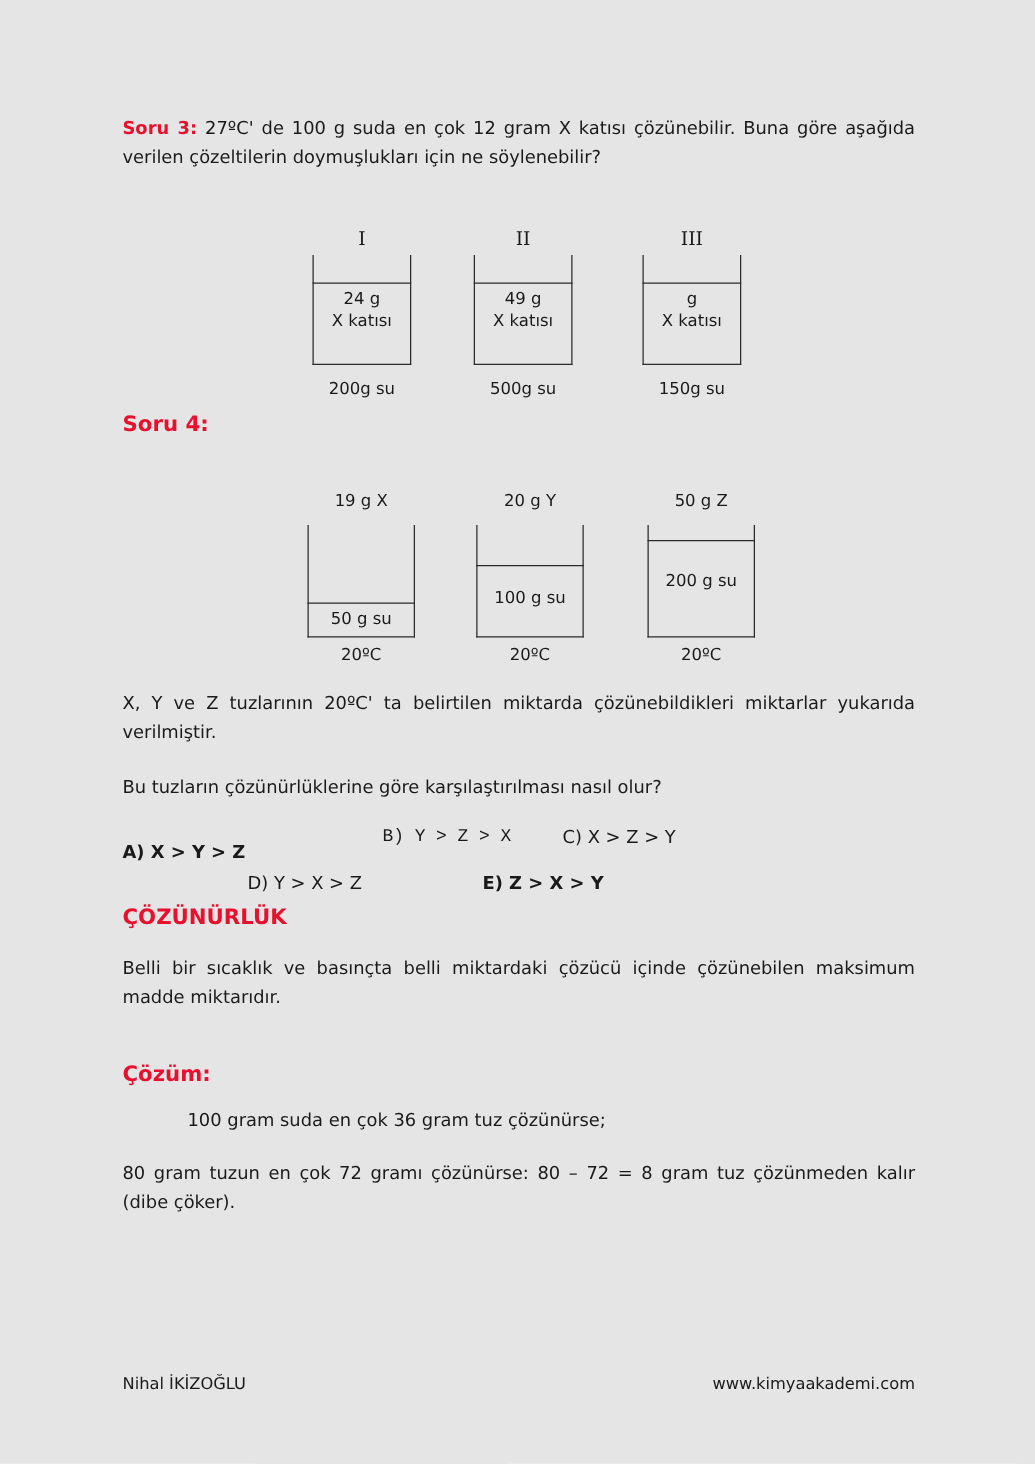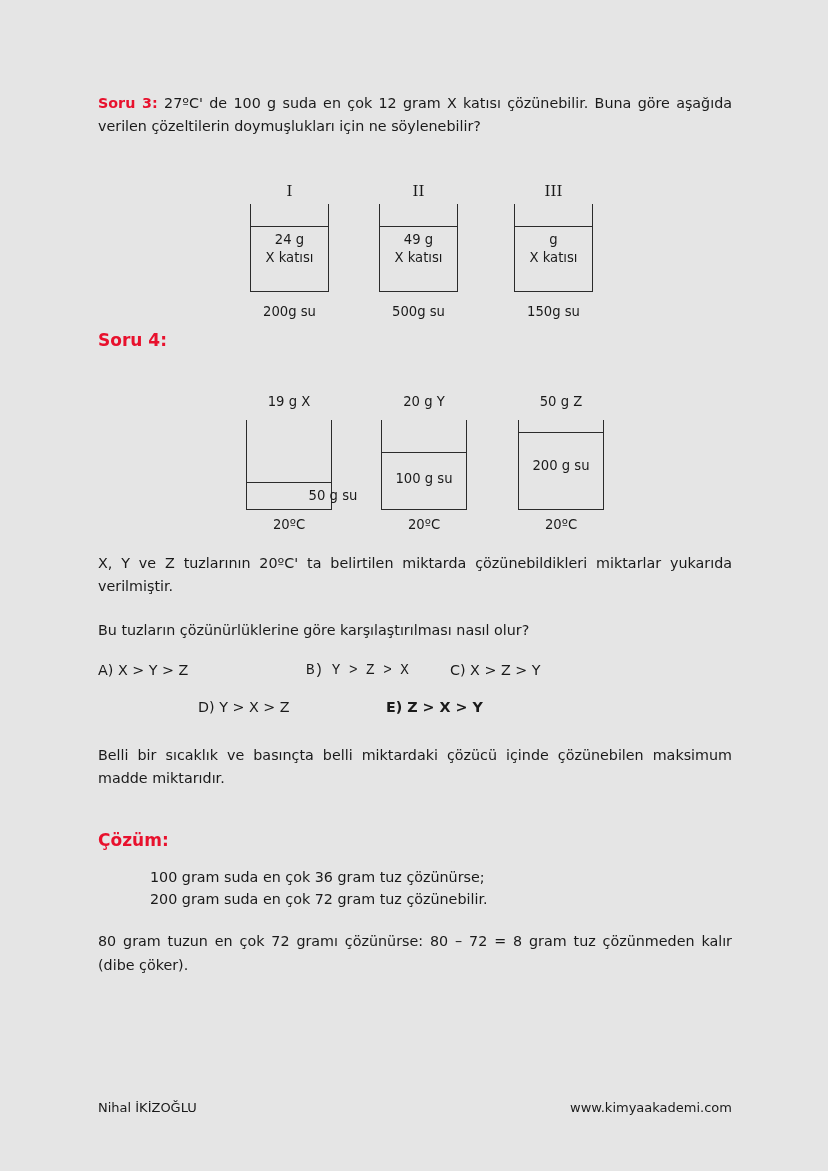--- a/index.html
+++ b/index.html
@@ -238,21 +238,21 @@
 
     <div class="spacer-24"></div>
     <p class="redhead"><span>Soru 4</span><span>:</span></p>
 
     <div class="diagram2">
 
       <div class="bk2" style="left:148px; top:36px;">
         <div class="toplabel">19 g X</div>
         <div class="walls"></div>
         <div class="waterline" style="top:62px;"></div>
-        <div class="wlabel" style="top:68px;padding-left:44px;">50 g su</div>
+        <div class="wlabel" style="top:68px;">50 g su</div>
         <div class="under">20ºC</div>
       </div>
 
       <div class="bk2" style="left:283px; top:36px;">
         <div class="toplabel">20 g Y</div>
         <div class="walls"></div>
         <div class="waterline" style="top:32px;"></div>
         <div class="wlabel" style="top:51px;">100 g su</div>
         <div class="under">20ºC</div>
       </div>
@@ -267,37 +267,37 @@
 
     </div>
 
     <div class="spacer-16"></div>
     <p class="para">X, Y ve Z tuzlarının 20ºC' ta belirtilen miktarda çözünebildikleri miktarlar yukarıda verilmiştir.</p>
     <div class="spacer-20"></div>
     <p class="para nojust">Bu tuzların çözünürlüklerine göre karşılaştırılması nasıl olur?</p>
     <div class="spacer-20"></div>
 
     <div class="options">
-      <div class="opt" style="left:0px;   top:0px;">A) X &gt; Y &gt; Z</div>
+      <div class="opt" style="left:0px;   top:12px;font-weight:bold;">A) X &gt; Y &gt; Z</div>
       <div class="opt" style="left:208px; top:0px;font-family:Liberation Mono, monospace;">B) Y &gt; Z &gt; X</div>
       <div class="opt" style="left:352px; top:0px;">C) X &gt; Z &gt; Y</div>
       <div class="opt" style="left:100px; top:37px;">D) Y &gt; X &gt; Z</div>
       <div class="opt" style="left:288px; top:37px;font-weight:bold;">E) Z &gt; X &gt; Y</div>
     </div>
 
+    <p class="redhead">ÇÖZÜNÜRLÜK</p>
     <div class="spacer-20"></div>
     <p class="para">Belli bir sıcaklık ve basınçta belli miktardaki çözücü içinde çözünebilen maksimum madde miktarıdır.</p>
     <div class="spacer-20"></div>
 
     <div class="spacer-20"></div>
 
     <p class="redhead"><span>Çözüm</span><span>:</span></p>
     <div class="spacer-16"></div>
     <div class="indent">100 gram suda en çok 36 gram tuz çözünürse;</div>
-    <div class="indent">200 gram suda en çok 72 gram tuz çözünebilir.</div>
     <div class="spacer-20"></div>
     <p class="para">80 gram tuzun en çok 72 gramı çözünürse:  80 – 72 = 8 gram tuz çözünmeden kalır (dibe çöker).</p>
 
   </div>
 
   <div class="footer">
     <span>Nihal İKİZOĞLU</span>
     <span>www.kimyaakademi.com</span>
   </div>
 </div>

